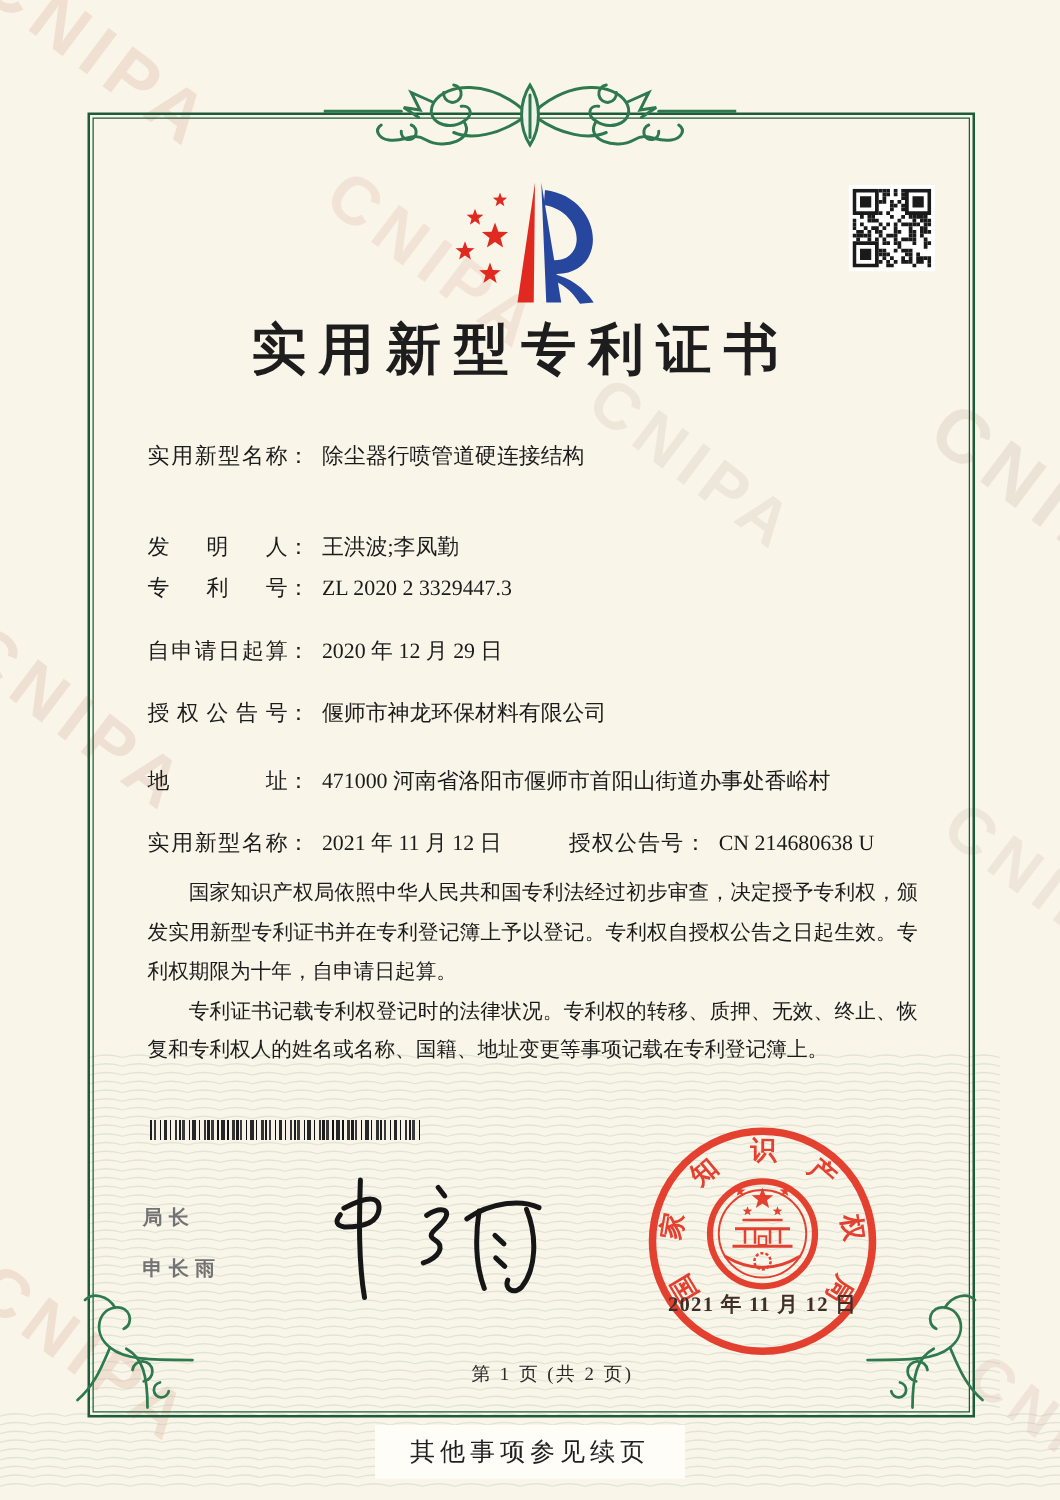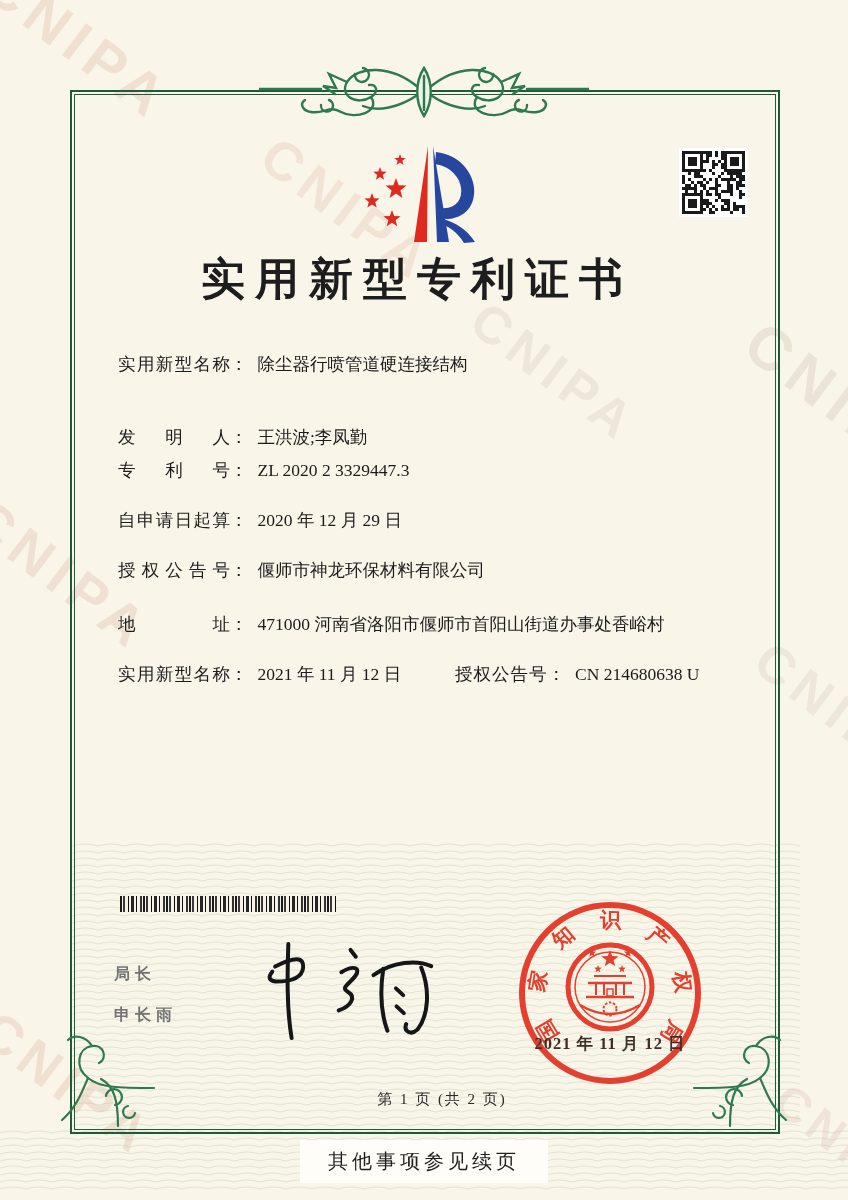--- a/index.html
+++ b/index.html
@@ -365,20 +365,24 @@
         <span class="lbl">地址</span><span class="colon">：</span><span class="val">471000  河南省洛阳市偃师市首阳山街道办事处香峪村</span>
       </div>
       <div class="frow" style="top:310px">
         <span class="lbl">实用新型名称</span><span class="colon">：</span><span class="val">2021 年 11 月 12 日</span>
         <span class="pair2">
           <span class="lbl2">授权公告号</span><span class="colon">：</span><span class="val">CN 214680638 U</span>
         </span>
       </div>
     </div>
 
+    <div class="notice">
+      <p>国家知识产权局依照中华人民共和国专利法经过初步审查，决定授予专利权，颁发实用新型专利证书并在专利登记簿上予以登记。专利权自授权公告之日起生效。专利权期限为十年，自申请日起算。</p>
+      <p>专利证书记载专利权登记时的法律状况。专利权的转移、质押、无效、终止、恢复和专利权人的姓名或名称、国籍、地址变更等事项记载在专利登记簿上。</p>
+    </div>
 
     <div class="barcode"></div>
 
     <div class="director">
       <div>局长</div>
       <div class="name">申长雨</div>
     </div>
 
     <svg class="signature" width="206" height="118" viewBox="0 0 206 118">
       <g stroke="#161616" fill="none" stroke-width="4" stroke-linecap="round" stroke-linejoin="round">

